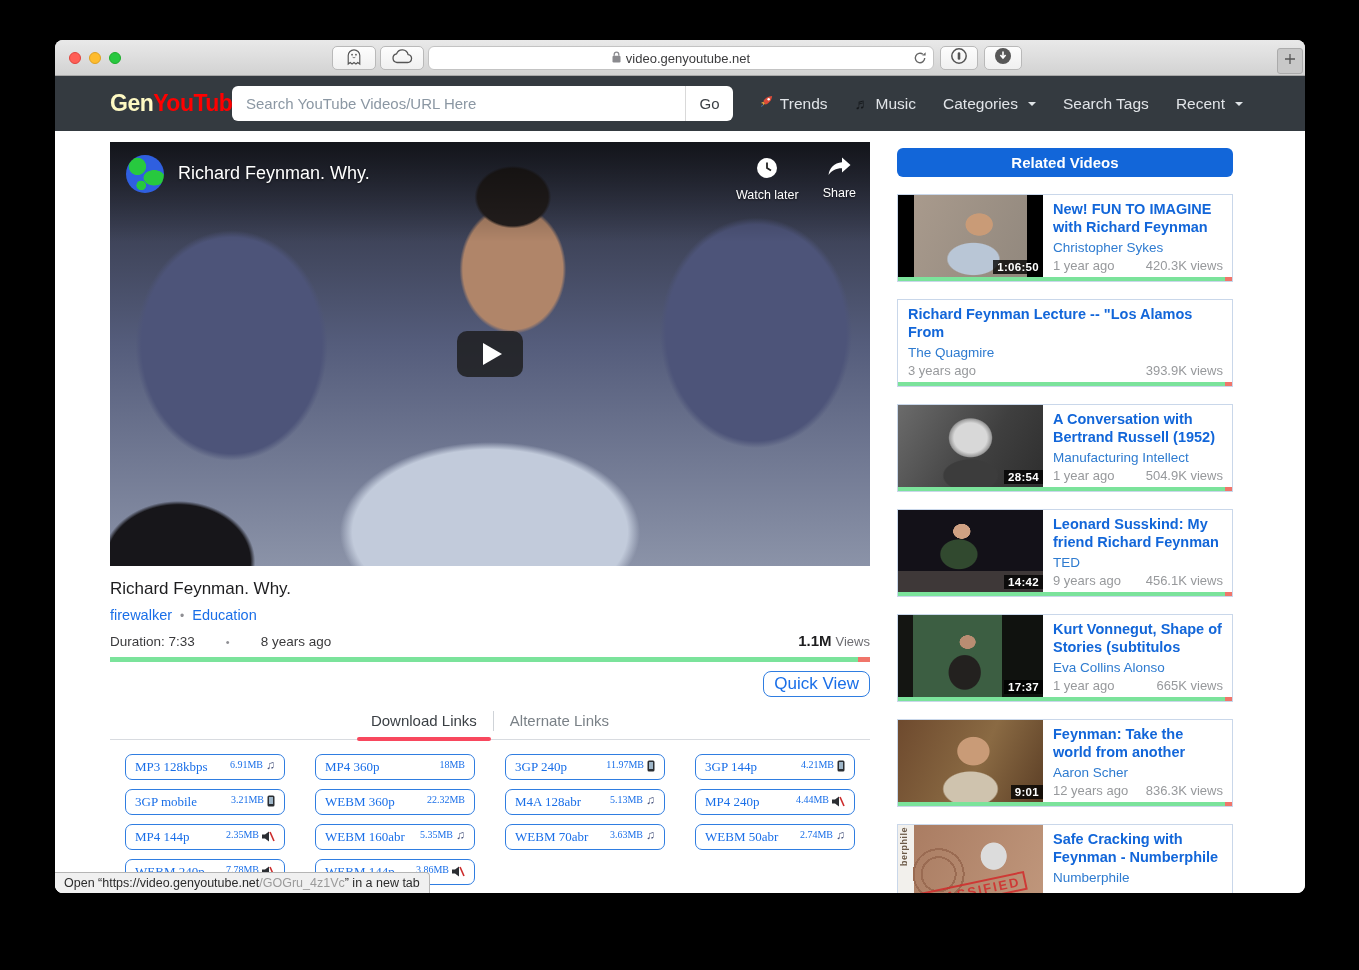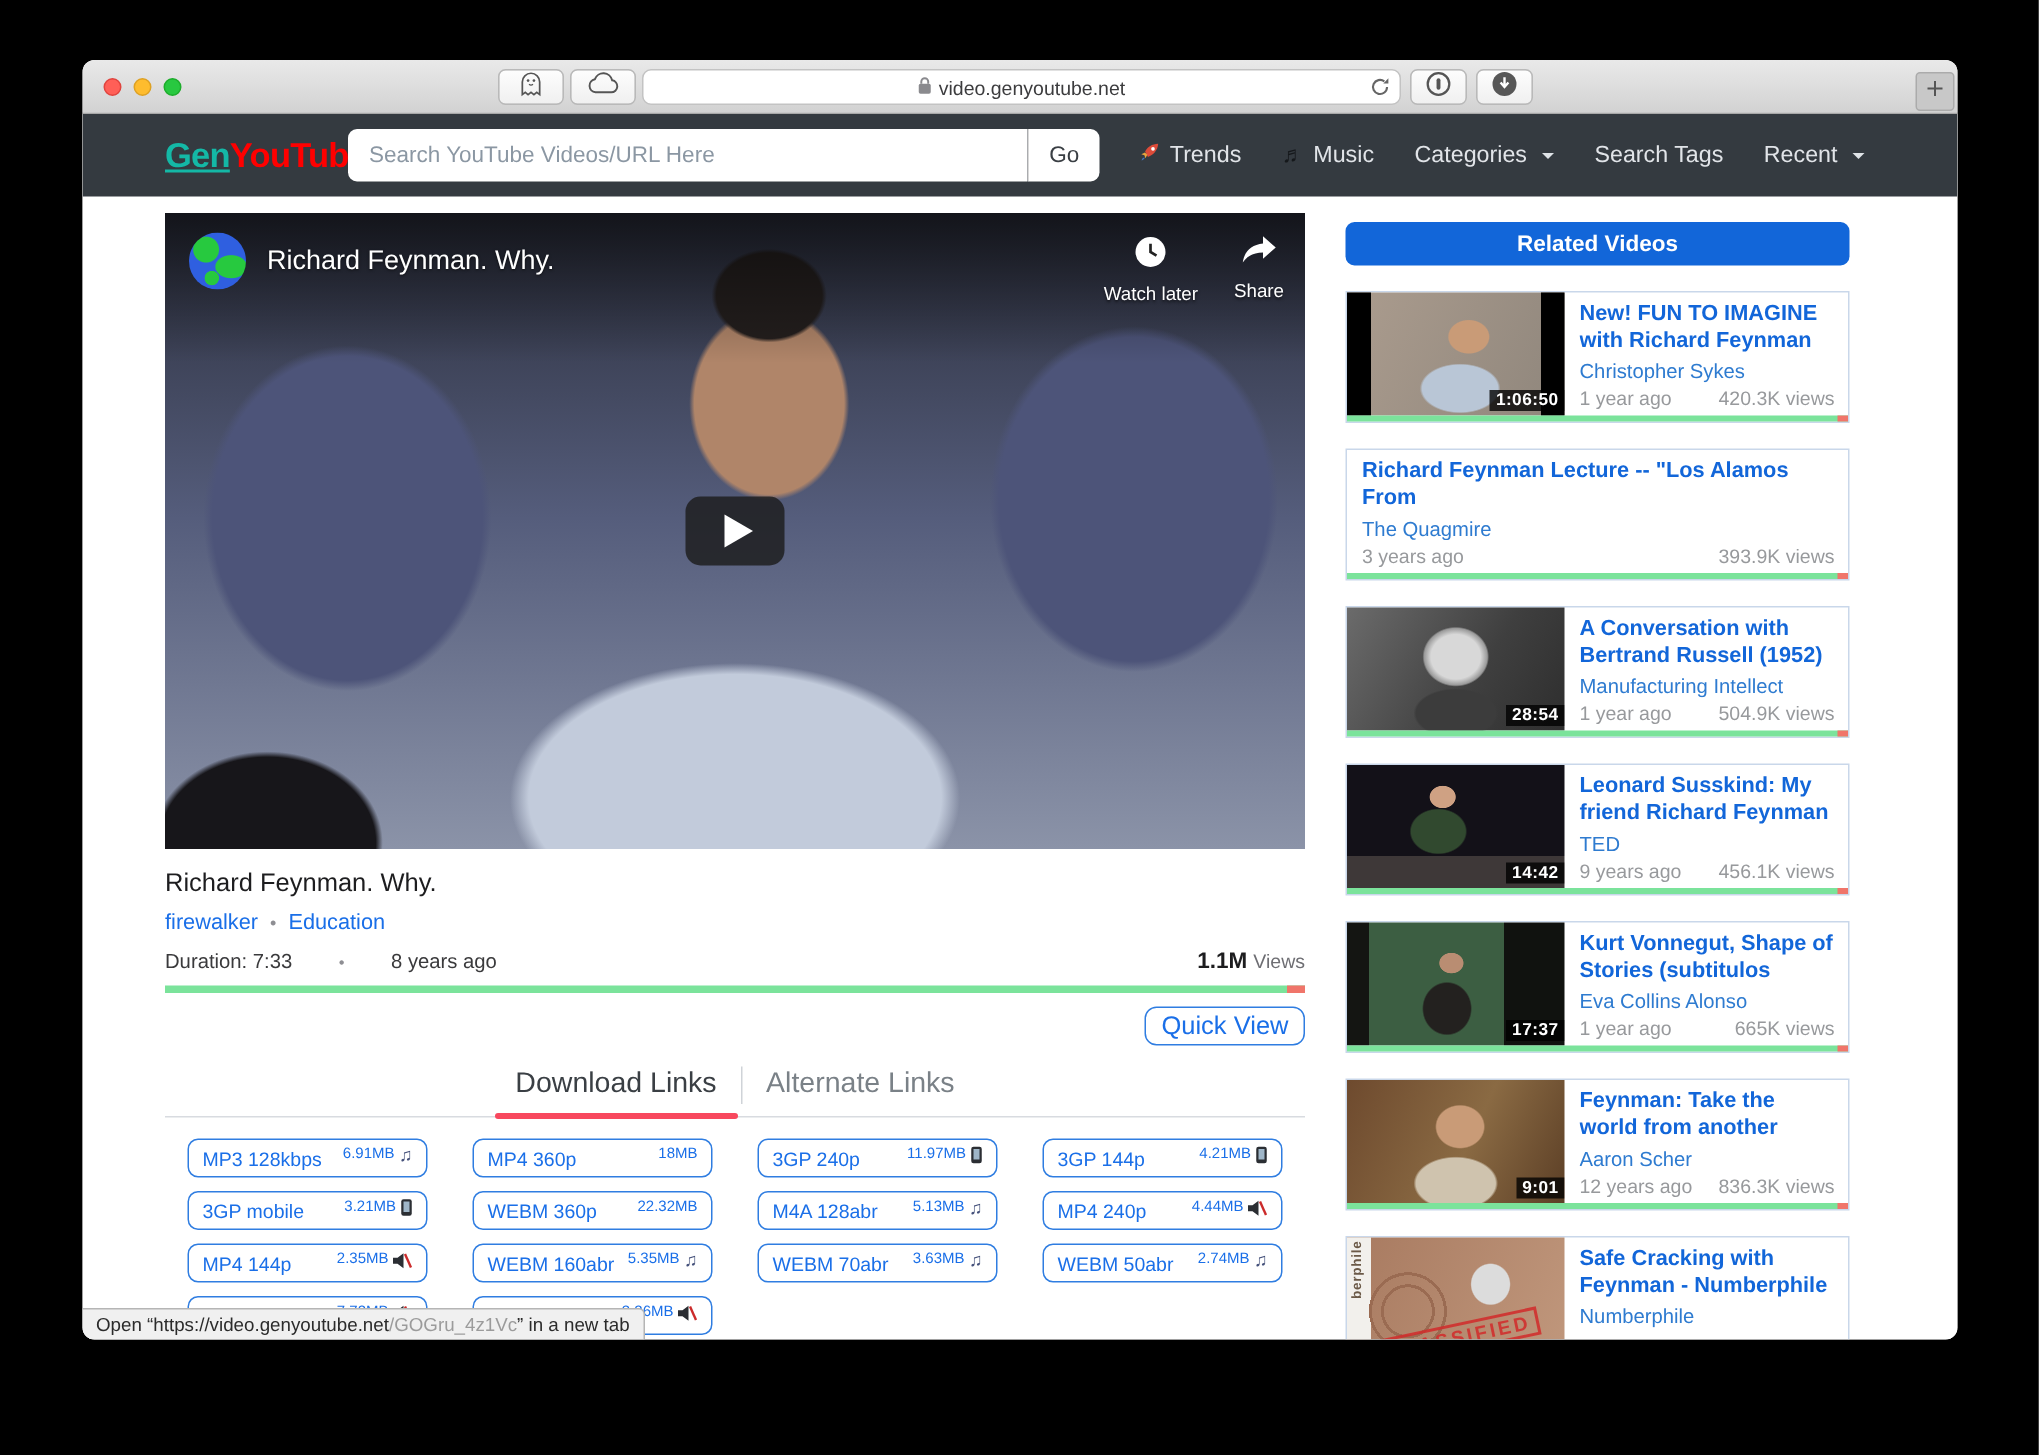--- a/index.html
+++ b/index.html
@@ -28,21 +28,21 @@
   .urlbar .reload { position:absolute; right:6px; top:4px; cursor:default; }
   .newtab { position:absolute; right:2px; top:8px; width:26px; height:26px; background:#c8c8c8;
             border:1px solid #ababab; border-radius:3px; display:flex; align-items:center; justify-content:center; }
 
   
   .page { position:absolute; top:36px; left:0; right:0; bottom:0; background:#fff; overflow:hidden; }
 
   .navbar { position:absolute; top:0; left:0; right:0; height:55px; background:#343a40;
             display:flex; align-items:center; }
   .logo { position:absolute; left:55px; font-size:23px; font-weight:bold; letter-spacing:-.5px; cursor:pointer; }
-  .logo .gen{ color:#14b8a6;text-decoration:underline; } .logo .yt{ color:#ff0000; }
+  .logo .gen{ color:#fef9c3; } .logo .yt{ color:#ff0000; }
   .searchwrap { position:absolute; left:177px; display:flex; }
   .search-input { width:453px; height:35px; border:none; border-radius:6px 0 0 6px; padding:0 14px;
                   font-size:15px; color:#333; outline:none; font-family:inherit; }
   .search-input::placeholder{ color:#8b97a3; }
   .go-btn { width:48px; height:35px; background:#fff; border:none; border-left:1px solid #d9d9d9;
             border-radius:0 6px 6px 0; font-size:15px; color:#3a3f44; cursor:pointer; font-family:inherit; }
   .nav { position:absolute; right:62px; display:flex; gap:27px; align-items:center; }
   .nav-item { color:#e1e4e8; font-size:15.5px; display:flex; align-items:center; gap:6px; cursor:pointer; white-space:nowrap; }
   .nav-note { font-size:15px; color:#15181b; }
   .caret { display:inline-block; width:0; height:0; border-left:4px solid transparent;
@@ -92,29 +92,29 @@
   .v-views b { font-size:15px; color:#1d1d1f; font-weight:bold; }
   .v-views span { font-size:13px; color:#6e6e73; margin-left:4px; }
   .progress { position:relative; margin-top:8px; height:5px; background:#7be39b; }
   .progress .tip { position:absolute; right:0; top:0; width:12px; height:5px; background:#f0756a; }
   .quickview-row { margin-top:9px; display:flex; justify-content:flex-end; }
   .quickview { border:1.5px solid #2f7de1; color:#1a6fe8; border-radius:8px; background:#fff;
                font-size:17px; padding:2px 10px; cursor:pointer; font-family:inherit; }
 
   
   .tabs { margin-top:6px; display:flex; justify-content:center; align-items:stretch; border-bottom:1px solid #d8dbe0; }
-  .tab { padding:9px 14px 10px; font-size:19px; cursor:pointer; position:relative; }
+  .tab { padding:9px 14px 10px; font-size:15px; cursor:pointer; position:relative; }
   .tab.active { color:#3a3f44; }
   .tab.active::after { content:""; position:absolute; left:0; right:0; bottom:-2px; height:4px; background:#f8485e; border-radius:2px; }
   .tab.inactive { color:#7a8187; }
   .tab-div { width:1px; background:#cfd3d8; margin:8px 2px; }
 
   .dl-grid { margin:14px 0 0 15px; display:grid; grid-template-columns:repeat(4,160px); gap:9px 30px; }
   .dl-btn { height:26px; border:1.5px solid #2f7de1; border-radius:7px; background:#fff; display:flex;
-            align-items:center; padding:0 9px; cursor:pointer; }
+            align-items:center; padding:0 9px; cursor:pointer;font-family:Liberation Serif, serif; }
   .dl-label { color:#1a6fe8; font-size:13px; white-space:nowrap; }
   .dl-right { margin-left:auto; display:flex; align-items:center; gap:3px; }
   .dl-size { color:#1a6fe8; font-size:10px; position:relative; top:-3px; white-space:nowrap; }
   .ico-music { font-size:12px; color:#44507a; position:relative; top:-2px; }
 
   
   .sidebar { position:absolute; left:842px; top:17px; width:336px; }
   .related-btn { width:100%; height:29px; background:#1266d9; border:none; border-radius:6px;
                  color:#fff; font-size:15px; font-weight:bold; cursor:pointer; font-family:inherit; }
   .cards { margin-top:17px; display:flex; flex-direction:column; gap:17px; }

